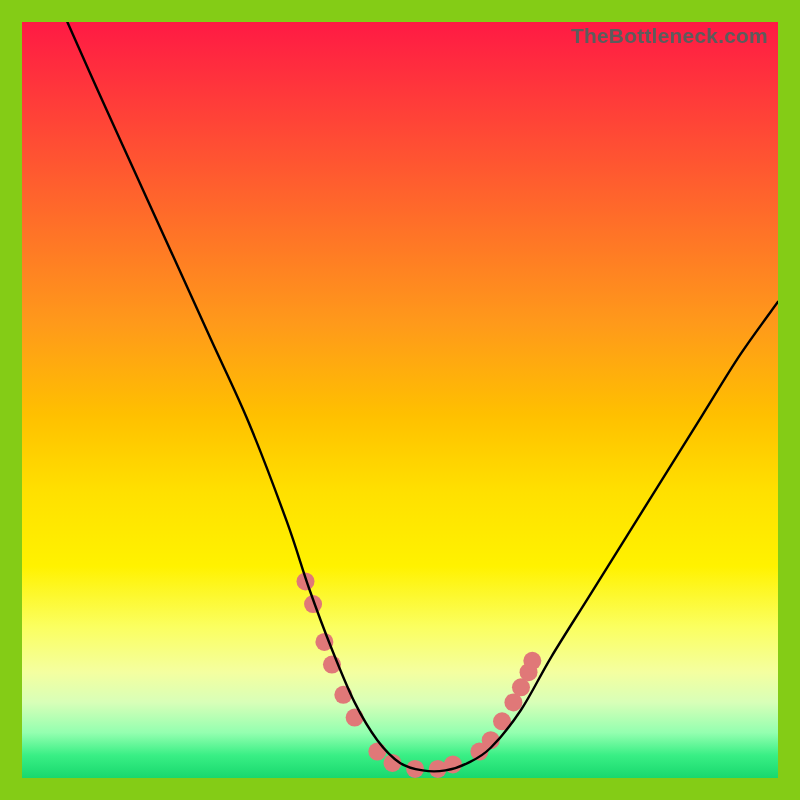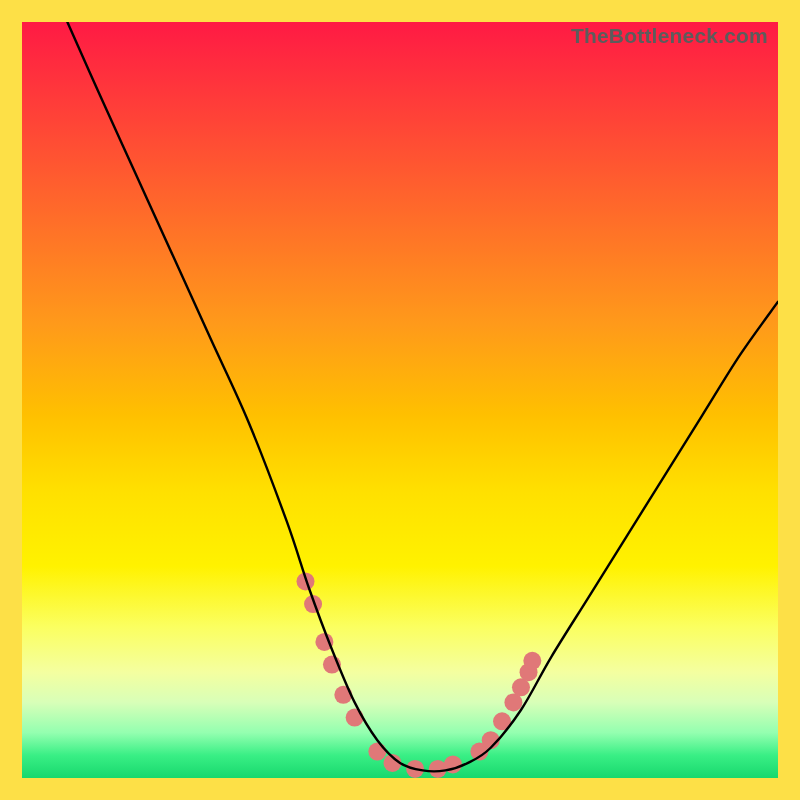--- a/index.html
+++ b/index.html
@@ -10,21 +10,21 @@
     overflow: hidden;
     background: #000;
     font-family: Arial, Helvetica, sans-serif;
   }
   .frame {
     position: absolute;
     left: 0;
     top: 0;
     width: 800px;
     height: 800px;
-    background: #fde047;
+    background: #84cc16;
   }
   .plot {
     position: absolute;
     left: 22px;
     top: 22px;
     width: 756px;
     height: 756px;
     overflow: hidden;
   }
   .gradient {

